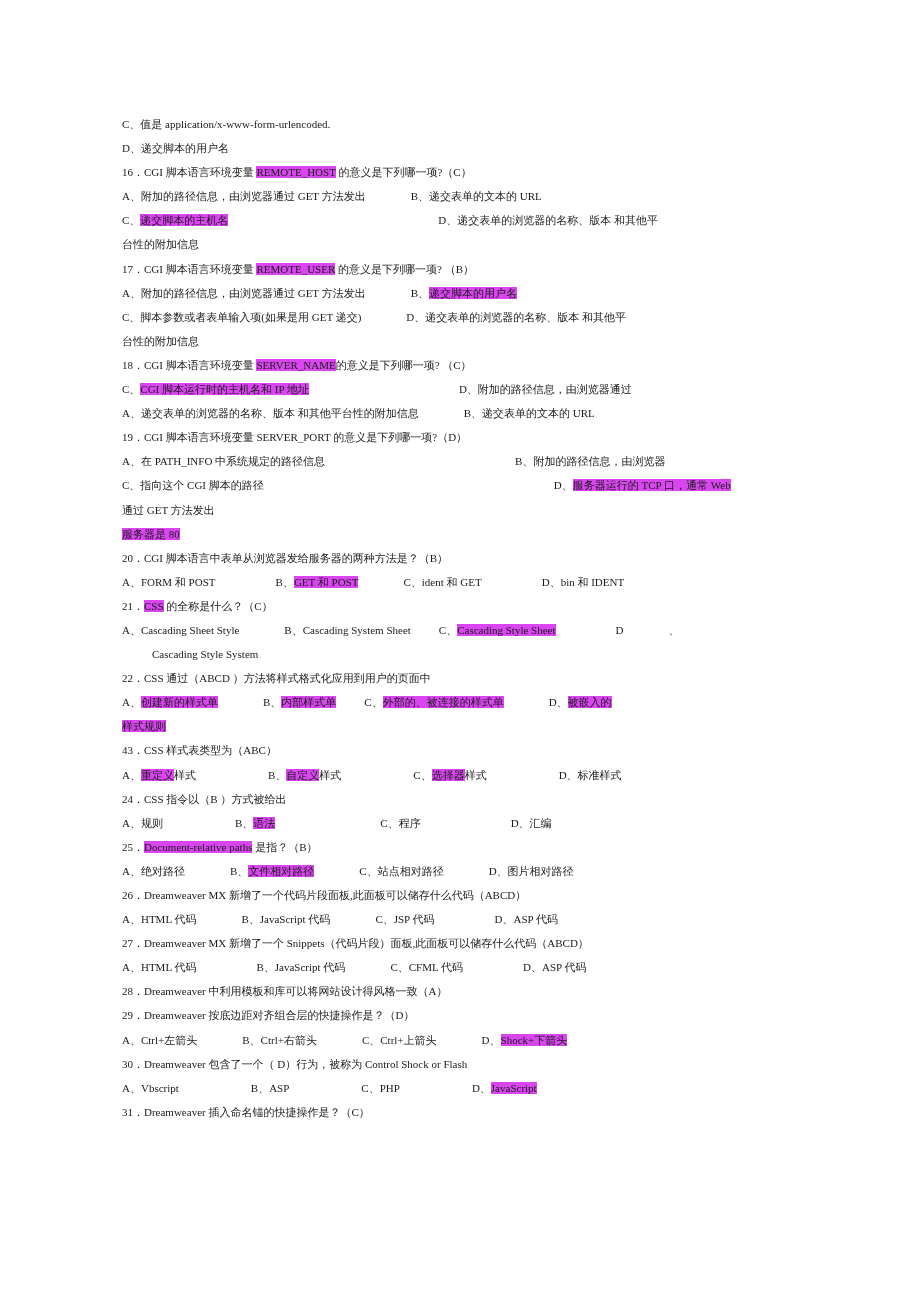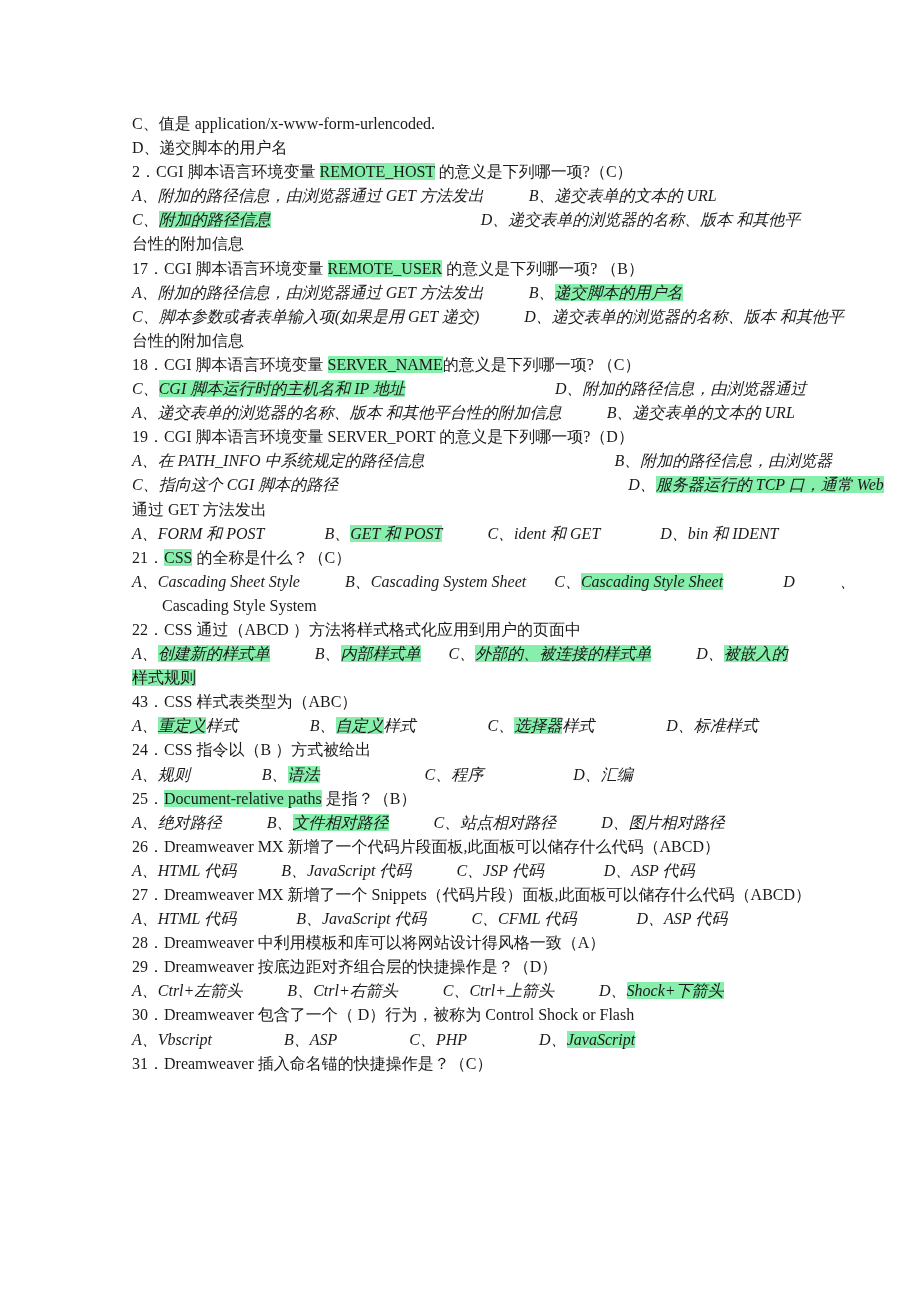--- a/index.html
+++ b/index.html
@@ -16,38 +16,37 @@
   }
   .page {
     position: relative;
     width: 920px;
     height: 1302px;
     padding: 0;
     box-sizing: border-box;
   }
   .body-text {
     position: absolute;
-    left: 132px;
+    left: 122px;
     top: 112px;
     width: 680px;
-    font-size: 16px;
+    font-size: 11px;
     line-height: 24.1px;
   }
   .ln {
     white-space: nowrap;
     position: relative;
   }
   
   .opt-row {
     display: block;
     white-space: nowrap;
-    font-style: italic;
   }
   .hl {
-    background: #86efac;
+    background: #d946ef;
   }
   
   .tab {
     display: inline-block;
   }
   .t-105 { width: 105px; }
   .t-150 { width: 150px; }
   .t-190 { width: 190px; }
   .t-210 { width: 210px; }
   .t-290 { width: 290px; }
@@ -60,39 +59,41 @@
 </style>
 </head>
 <body>
 
 <div class="page">
   <div class="body-text">
 
     <div class="ln"><span>C、值是  application/x-www-form-urlencoded.</span></div>
     <div class="ln"><span>D、递交脚本的用户名</span></div>
 
-    <div class="ln"><span>2．CGI 脚本语言环境变量 </span><span class="hl">REMOTE_HOST</span><span> 的意义是下列哪一项?（C）</span></div>
+    <div class="ln"><span>16．CGI 脚本语言环境变量 </span><span class="hl">REMOTE_HOST</span><span> 的意义是下列哪一项?（C）</span></div>
     <div class="ln opt-row"><span>A、附加的路径信息，由浏览器通过 GET 方法发出</span><span class="tab t-45"></span><span>B、递交表单的文本的 URL</span></div>
-    <div class="ln opt-row"><span>C、</span><span class="hl">附加的路径信息</span><span class="tab t-210"></span><span>D、递交表单的浏览器的名称、版本 和其他平</span></div>
+    <div class="ln opt-row"><span>C、</span><span class="hl">递交脚本的主机名</span><span class="tab t-210"></span><span>D、递交表单的浏览器的名称、版本 和其他平</span></div>
     <div class="ln"><span>台性的附加信息</span></div>
 
     <div class="ln"><span>17．CGI 脚本语言环境变量 </span><span class="hl">REMOTE_USER</span><span> 的意义是下列哪一项?   （B）</span></div>
     <div class="ln opt-row"><span>A、附加的路径信息，由浏览器通过 GET 方法发出</span><span class="tab t-45"></span><span>B、</span><span class="hl">递交脚本的用户名</span></div>
     <div class="ln opt-row"><span>C、脚本参数或者表单输入项(如果是用 GET 递交)</span><span class="tab t-45"></span><span>D、递交表单的浏览器的名称、版本 和其他平</span></div>
     <div class="ln"><span>台性的附加信息</span></div>
 
     <div class="ln"><span>18．CGI 脚本语言环境变量 </span><span class="hl">SERVER_NAME</span><span>的意义是下列哪一项?  （C）</span></div>
     <div class="ln opt-row"><span>C、</span><span class="hl">CGI 脚本运行时的主机名和 IP 地址</span><span class="tab t-150"></span><span>D、附加的路径信息，由浏览器通过</span></div>
     <div class="ln opt-row"><span>A、递交表单的浏览器的名称、版本 和其他平台性的附加信息</span><span class="tab t-45"></span><span>B、递交表单的文本的 URL</span></div>
 
     <div class="ln"><span>19．CGI 脚本语言环境变量 SERVER_PORT 的意义是下列哪一项?（D）</span></div>
     <div class="ln opt-row"><span>A、在 PATH_INFO 中系统规定的路径信息</span><span class="tab t-190"></span><span>B、附加的路径信息，由浏览器</span></div>
     <div class="ln opt-row"><span>C、指向这个 CGI 脚本的路径</span><span class="tab t-290"></span><span>D、</span><span class="hl">服务器运行的 TCP 口，通常 Web</span></div>
     <div class="ln"><span>通过 GET 方法发出</span></div>
+    <div class="ln"><span class="hl">服务器是 80</span></div>
 
+    <div class="ln"><span>20．CGI 脚本语言中表单从浏览器发给服务器的两种方法是？（B）</span></div>
     <div class="ln opt-row"><span>A、FORM 和 POST</span><span class="tab t-60"></span><span>B、</span><span class="hl">GET  和  POST</span><span class="tab t-45"></span><span>C、ident 和 GET</span><span class="tab t-60"></span><span>D、bin 和 IDENT</span></div>
 
     <div class="ln"><span>21．</span><span class="hl">CSS</span><span> 的全称是什么？（C）</span></div>
     <div class="ln opt-row"><span>A、Cascading Sheet Style</span><span class="tab t-45"></span><span>B、Cascading System Sheet</span><span class="tab t-28"></span><span>C、</span><span class="hl">Cascading Style Sheet</span><span class="tab t-60"></span><span>D</span><span class="tab t-45"></span><span>、</span></div>
     <div class="ln"><span class="indent"></span><span>Cascading Style System</span></div>
 
     <div class="ln"><span>22．CSS 通过（ABCD ）方法将样式格式化应用到用户的页面中</span></div>
     <div class="ln opt-row"><span>A、</span><span class="hl">创建新的样式单</span><span class="tab t-45"></span><span>B、</span><span class="hl">内部样式单</span><span class="tab t-28"></span><span>C、</span><span class="hl">外部的、被连接的样式单</span><span class="tab t-45"></span><span>D、</span><span class="hl">被嵌入的</span></div>
     <div class="ln"><span class="hl">样式规则</span></div>
 

